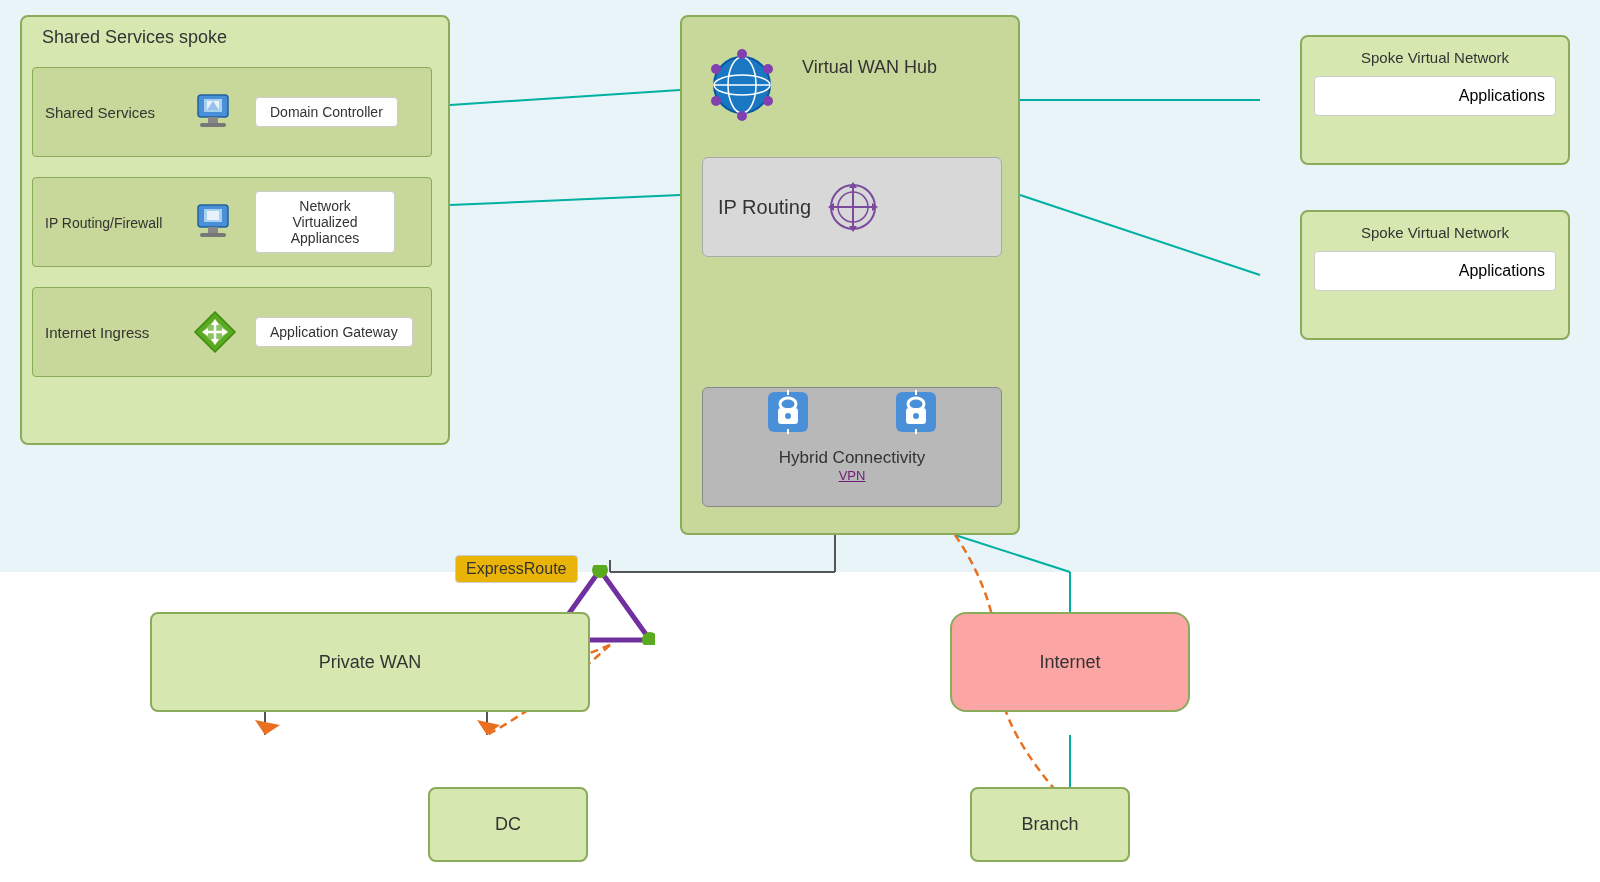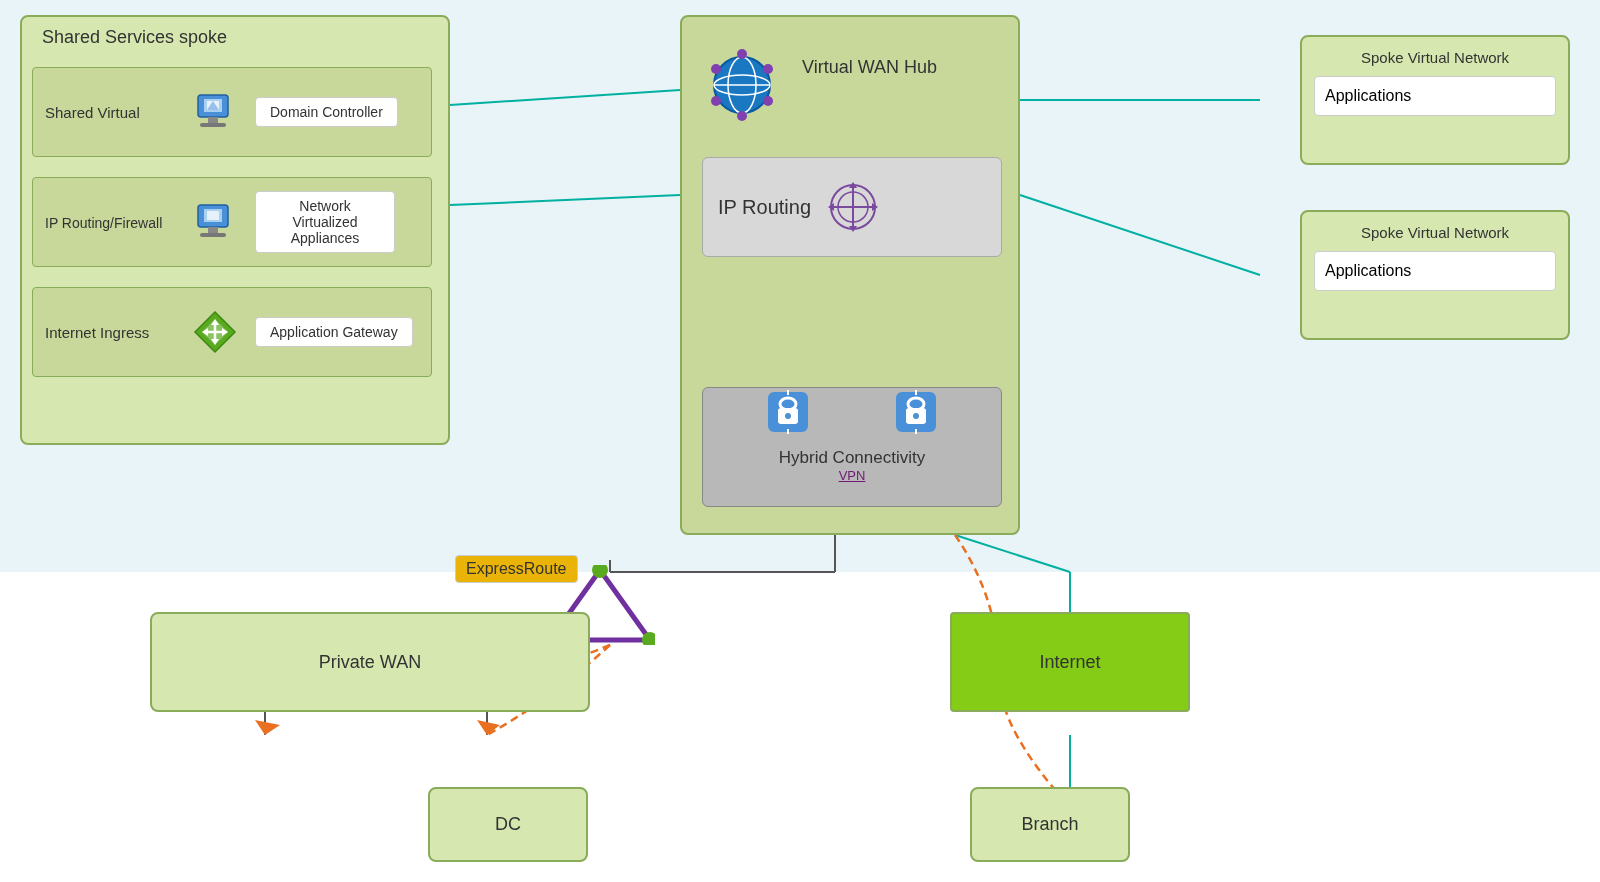--- a/index.html
+++ b/index.html
@@ -182,21 +182,21 @@
     .spoke-vnet-title {
       font-size: 15px;
       color: #333;
       text-align: center;
       margin-bottom: 10px;
     }
     .spoke-vnet-app-box {
       background: #fff;
       border: 1.5px solid #ccc;
       border-radius: 4px;
-      text-align: left;
+      text-align: right;
       padding: 10px;
       font-size: 16px;
     }
 
     
     .expressroute-label {
       position: absolute;
       top: 560px;
       left: 480px;
       font-size: 16px;
@@ -224,23 +224,23 @@
       color: #333;
     }
 
     
     .internet-box {
       position: absolute;
       bottom: 170px;
       left: 950px;
       width: 240px;
       height: 100px;
-      background: #84cc16;
+      background: #fca5a5;
       border: 2px solid #8aab5a;
-      border-radius: 4px;
+      border-radius: 16px;
       display: flex;
       align-items: center;
       justify-content: center;
       font-size: 18px;
       color: #333;
     }
 
     
     .endpoint-box {
       position: absolute;
@@ -328,21 +328,21 @@
     <path d="M 487 735 L 477 720 L 500 725 Z" fill="#e87020"></path>
 
     <path d="M 955 535 Q 1000 600 1000 680 Q 1000 730 1070 807" stroke="#e87020" stroke-width="2.5" fill="none" stroke-dasharray="8,5"></path>
   </svg>
 
   <div class="shared-services-spoke">
     <div class="shared-services-spoke-label">Shared Services spoke</div>
 
     <div class="ss-row ss-row-1">
       <div class="ss-row-label">
-        <span>Shared Virtual</span>
+        <span>Shared Services</span>
       </div>
       <div class="icon-box">
 
         <svg width="50" height="50" viewBox="0 0 50 50">
           <rect x="8" y="8" width="30" height="22" rx="3" fill="#4a90d9" stroke="#2060a0" stroke-width="1.5"></rect>
           <rect x="14" y="12" width="18" height="13" fill="#aad0f0"></rect>
           <rect x="18" y="30" width="10" height="6" fill="#888"></rect>
           <rect x="10" y="36" width="26" height="4" rx="2" fill="#777"></rect>
 
           <rect x="17" y="14" width="12" height="9" fill="#fff" opacity="0.7"></rect>

